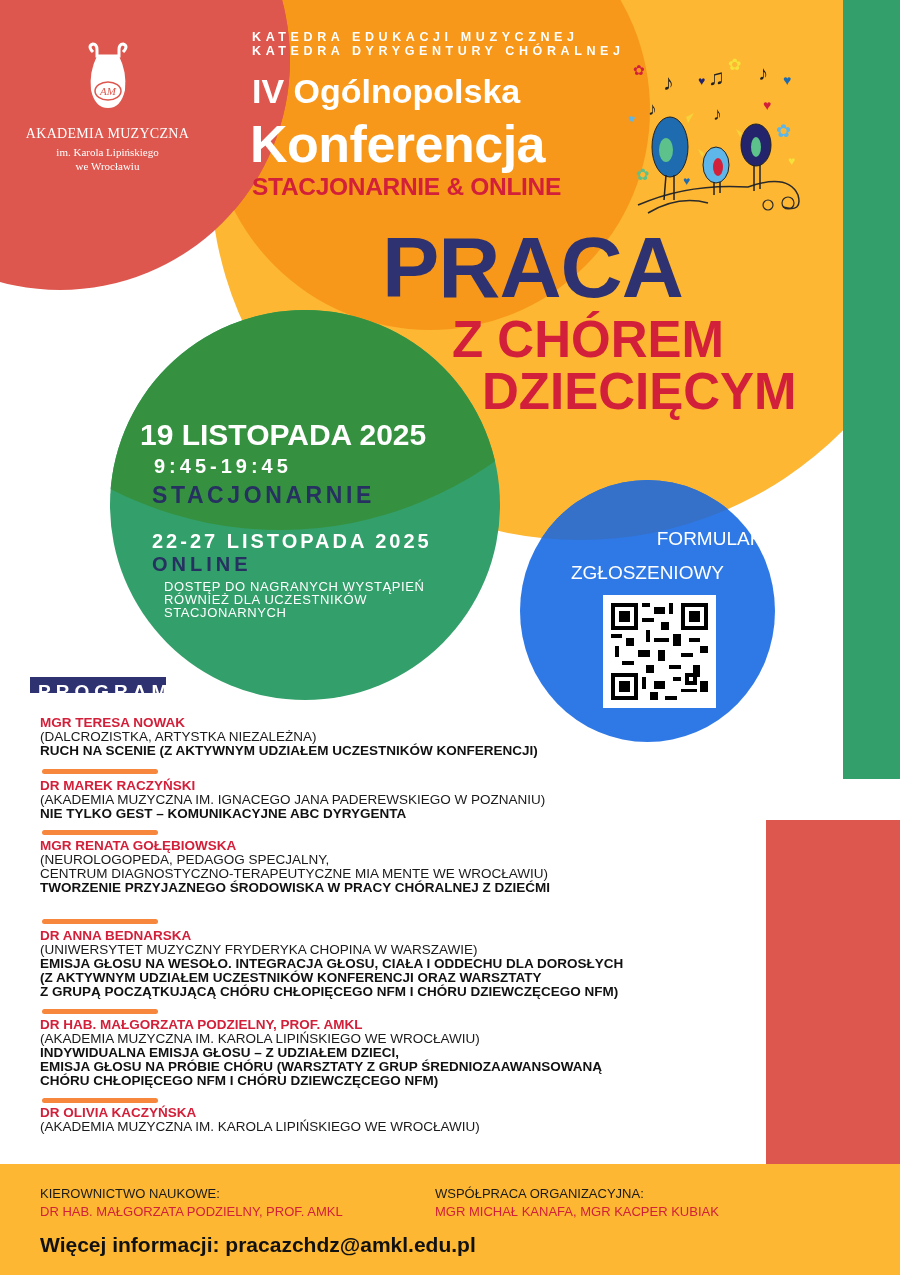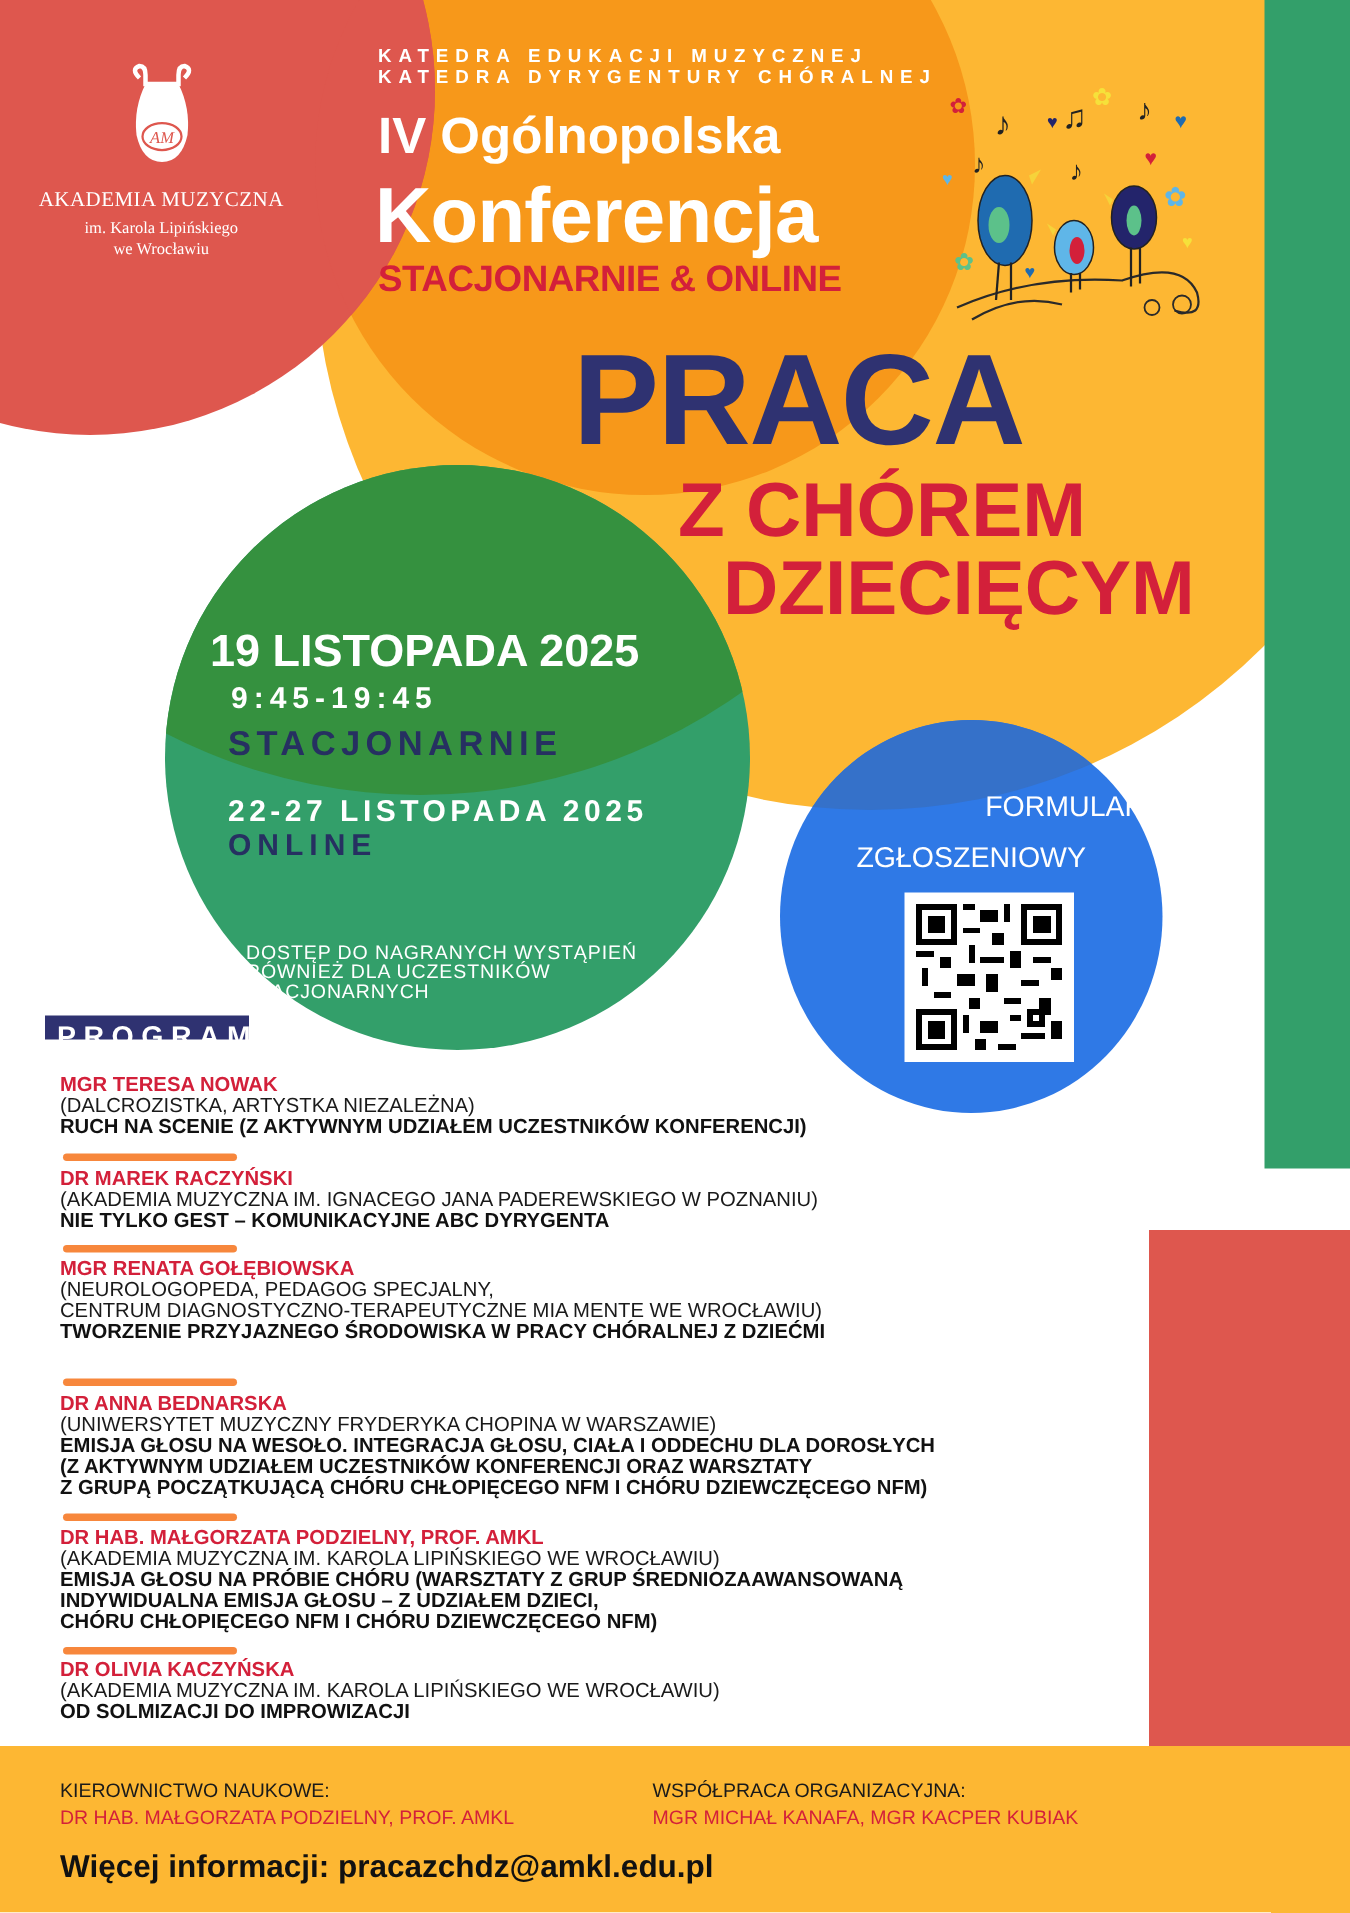--- a/index.html
+++ b/index.html
@@ -30,21 +30,21 @@
   #t-stac{left:252px;top:173px;color:#d3203a;font-size:24.5px;font-weight:bold;white-space:nowrap;letter-spacing:-0.3px;}
   #t-praca{left:382px;top:218px;color:#2f3271;font-size:86px;font-weight:bold;white-space:nowrap;letter-spacing:-1px;}
   #t-zch{left:452px;top:310px;color:#d3203a;font-size:51px;font-weight:bold;white-space:nowrap;}
   #t-dz{left:482px;top:362px;color:#d3203a;font-size:51px;font-weight:bold;white-space:nowrap;}
 
   #d1{left:140px;top:418px;color:#fff;font-size:30px;font-weight:bold;white-space:nowrap;}
   #d1-time{left:154px;top:455px;color:#fff;font-size:20px;font-weight:bold;letter-spacing:4px;white-space:nowrap;}
   #d1-mode{left:152px;top:482px;color:#263061;font-size:23px;font-weight:bold;letter-spacing:3.6px;white-space:nowrap;}
   #d2{left:152px;top:530px;color:#fff;font-size:20px;font-weight:bold;letter-spacing:3px;white-space:nowrap;}
   #d2-mode{left:152px;top:553px;color:#263061;font-size:20px;font-weight:bold;letter-spacing:4px;white-space:nowrap;}
-  #d2-note{left:164px;top:580px;color:#fff;font-size:13px;line-height:13px;letter-spacing:0.6px;margin-top:48px;}
+  #d2-note{left:164px;top:580px;color:#fff;font-size:13px;line-height:13px;letter-spacing:0.6px;}
 
   #form-l1{left:520px;top:528px;width:255px;text-align:right;color:#fff;font-size:19px;}
   #form-l2{left:520px;top:562px;width:255px;text-align:center;color:#fff;font-size:19px;}
   #qr{left:603px;top:595px;width:113px;height:113px;background:#fff;}
 
   #program-badge{left:30px;top:677px;width:136px;height:16px;background:#2f3271;color:#fff;font-size:19px;font-weight:bold;letter-spacing:5px;line-height:30px;padding-left:8px;box-sizing:border-box;}
   .prog{position:absolute;left:40px;width:700px;}
   .prog .name{color:#d3203a;font-size:13.5px;font-weight:bold;line-height:15px;white-space:nowrap;}
   .prog .aff{color:#1a1a1a;font-size:13.5px;line-height:14px;white-space:nowrap;}
   .prog .title{color:#111;font-size:13.5px;font-weight:bold;line-height:14px;white-space:nowrap;}
@@ -227,30 +227,29 @@
   <div class="aff">(UNIWERSYTET MUZYCZNY FRYDERYKA CHOPINA W WARSZAWIE)</div>
   <div class="title">EMISJA GŁOSU NA WESOŁO. INTEGRACJA GŁOSU, CIAŁA I ODDECHU DLA DOROSŁYCH</div>
   <div class="title">(Z AKTYWNYM UDZIAŁEM UCZESTNIKÓW KONFERENCJI ORAZ WARSZTATY</div>
   <div class="title">Z GRUPĄ POCZĄTKUJĄCĄ CHÓRU CHŁOPIĘCEGO NFM I CHÓRU DZIEWCZĘCEGO NFM)</div>
 </div>
 <div class="divider" style="top:1009px;"></div>
 
 <div class="prog" style="top:1017px;">
   <div class="name">DR HAB. MAŁGORZATA PODZIELNY, PROF. AMKL</div>
   <div class="aff">(AKADEMIA MUZYCZNA IM. KAROLA LIPIŃSKIEGO WE WROCŁAWIU)</div>
+  <div class="title">INDYWIDUALNA EMISJA GŁOSU – Z UDZIAŁEM DZIECI,</div>
   <div class="title">EMISJA GŁOSU NA PRÓBIE CHÓRU (WARSZTATY Z GRUP ŚREDNIOZAAWANSOWANĄ</div>
-  <div class="title">INDYWIDUALNA EMISJA GŁOSU – Z UDZIAŁEM DZIECI,</div>
   <div class="title">CHÓRU CHŁOPIĘCEGO NFM I CHÓRU DZIEWCZĘCEGO NFM)</div>
 </div>
 <div class="divider" style="top:1098px;"></div>
 
 <div class="prog" style="top:1105px;">
   <div class="name">DR OLIVIA KACZYŃSKA</div>
   <div class="aff">(AKADEMIA MUZYCZNA IM. KAROLA LIPIŃSKIEGO WE WROCŁAWIU)</div>
-  <div class="title">OD SOLMIZACJI DO IMPROWIZACJI</div>
 </div>
 
 <div class="abs" style="left:40px;top:1186px;">
   <div class="foot-lbl">KIEROWNICTWO NAUKOWE:</div>
   <div class="foot-val" style="margin-top:3px;">DR HAB. MAŁGORZATA PODZIELNY, PROF. AMKL</div>
 </div>
 <div class="abs" style="left:435px;top:1186px;">
   <div class="foot-lbl">WSPÓŁPRACA ORGANIZACYJNA:</div>
   <div class="foot-val" style="margin-top:3px;">MGR MICHAŁ KANAFA, MGR KACPER KUBIAK</div>
 </div>

